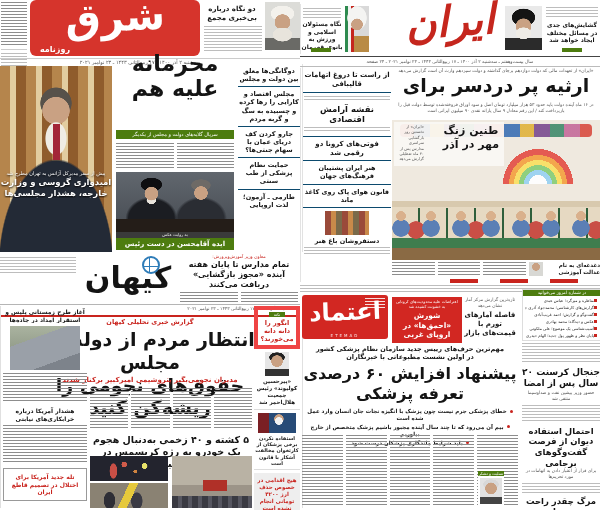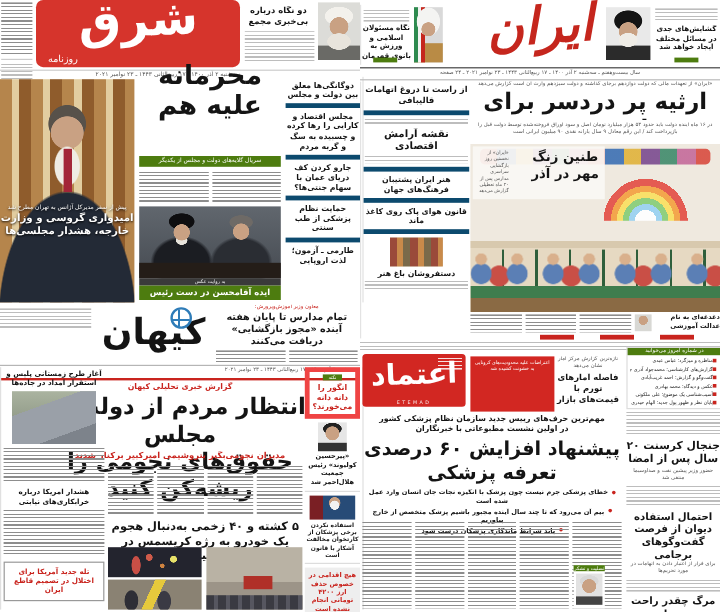--- a/index.html
+++ b/index.html
@@ -11,21 +11,21 @@
   .mi{font-size:4.5px;color:#555;line-height:1.35;overflow:hidden}
   .rs{background:#4d7c0f;color:#fff;overflow:hidden}
   .red{color:#c9241e}
   .fx{background:repeating-linear-gradient(to bottom,#8d8d8d 0,#8d8d8d 1px,transparent 1px,transparent 3px)}
   .fxl{background:repeating-linear-gradient(to bottom,#bdbdbd 0,#bdbdbd 1px,transparent 1px,transparent 3px)}
   .fxw{background:repeating-linear-gradient(to bottom,rgba(255,255,255,.85) 0,rgba(255,255,255,.85) 1px,transparent 1px,transparent 3px)}
   .c{display:flex;gap:3px}
   .c>i{flex:1;background:repeating-linear-gradient(to bottom,#8d8d8d 0,#8d8d8d 1px,transparent 1px,transparent 3px)}
   .ph{position:absolute;overflow:hidden}
   .rule{border-top:1px solid #ccc}
-  .itm{border-bottom:4px solid #0c4a6e;padding:3px 1px;overflow:hidden}
+  .itm{border-bottom:1px solid #0c4a6e;padding:3px 1px;overflow:hidden}
   .blt::before{content:"";display:inline-block;width:3px;height:3px;border-radius:50%;background:#c9241e;margin:0 0 1px 3px;vertical-align:middle}
   .globe{position:absolute;width:14px;height:14px;border:2px solid #2e7cb8;border-radius:50%;
     background:linear-gradient(90deg,transparent 0 4.5px,#2e7cb8 4.5px 6px,transparent 6px),
                linear-gradient(0deg,transparent 0 4.5px,#2e7cb8 4.5px 6px,transparent 6px),#fff}
   .rdot{display:inline-block;width:3px;height:3px;background:#c9241e;margin-right:2px}
 </style>
 </head>
 <body>
 
 <div id="canvas">
@@ -34,21 +34,21 @@
     <div class="a" style="left:1px;top:2px;width:26px;height:150px">
       <div class="fx" style="height:44px"></div>
       <div class="rule" style="margin:3px 0"></div>
       <div class="fxl" style="height:44px"></div>
       <div class="rule" style="margin:3px 0"></div>
       <div class="fx" style="height:44px"></div>
     </div>
 
     <div class="a" style="left:30px;top:0;width:170px;height:56px;background:#d6342c;border-radius:6px">
       <div class="a b ctr" style="left:0;top:-8px;width:170px;font-size:40px;color:#fff;transform:rotate(-3deg)">شرق</div>
-      <div class="a" style="left:10px;bottom:2px;font-size:8px;font-weight:normal;color:#fff">روزنامه</div>
+      <div class="a" style="left:10px;bottom:2px;font-size:8px;font-weight:bold;color:#fff">روزنامه</div>
     </div>
 
     <div class="a" style="left:202px;top:0;width:98px;height:56px">
       <div class="ph" style="left:63px;top:2px;width:35px;height:48px;background:
         radial-gradient(ellipse 10px 7px at 50% 68%,#e8e4dc 96%,transparent),
         radial-gradient(circle 8px at 50% 42%,#c9a183 96%,transparent),
         radial-gradient(ellipse 12px 8px at 50% 24%,#f3f1ec 96%,transparent),
         linear-gradient(#6a6a66,#6a6a66) 0 100%/100% 12px no-repeat,#dcdcd8"></div>
       <div class="a b ctr" style="left:0;top:5px;width:60px;font-size:7px">دو نگاه درباره بی‌خبری مجمع</div>
       <div class="a fxl" style="left:2px;top:26px;width:58px;height:26px"></div>
@@ -137,20 +137,21 @@
     <div class="a" style="left:0;top:68px;width:88px;height:214px;border-left:1px solid #e3e3e3;padding-left:2px">
       <div class="itm">
         <div class="mi red" style="font-size:4px"></div>
         <div class="b ctr" style="font-size:7px">از راست تا دروغ اتهامات قالیبافی</div>
       </div>
       <div class="itm">
         <div class="fxl" style="height:6px;margin-bottom:2px"></div>
         <div class="b ctr" style="font-size:8.5px">نقشه آرامش اقتصادی</div>
         <div class="fxl" style="height:6px;margin-top:2px"></div>
       </div>
+      <div class="itm b ctr" style="font-size:7px">فوتی‌های کرونا دو رقمی شد</div>
       <div class="itm b ctr" style="font-size:6.5px">هنر ایران پشتیبان فرهنگ‌های جهان</div>
       <div class="itm b ctr" style="font-size:6.5px">قانون هوای پاک روی کاغذ ماند</div>
       <div class="itm" style="border-bottom:none">
         <div class="ph" style="position:relative;width:44px;height:24px;margin:0 auto;background:
           repeating-linear-gradient(90deg,#9a4a3a 0 6px,#c98a4a 6px 11px,#7a6a4a 11px 17px),#cbb89a"></div>
         <div class="b ctr" style="font-size:6.5px;margin-top:2px">دستفروشان باغ هنر</div>
         <div class="fxl" style="height:8px;margin-top:2px"></div>
       </div>
     </div>
 
@@ -277,20 +278,21 @@
     <div class="a fxl" style="left:0;top:2px;width:300px;height:7px"></div>
 
     <div class="a" style="left:2px;top:12px;width:86px;height:44px;background:#d22722;border-radius:3px">
       <div class="a b ctr" style="left:0;top:2px;width:86px;font-size:24px;color:#fff;transform:rotate(-2deg)">اعتماد</div>
       <div class="a fxw" style="right:3px;top:3px;width:20px;height:10px"></div>
       <div class="a ctr" style="left:0;bottom:1px;width:86px;font-size:4px;color:#fff;letter-spacing:2px;opacity:.9">ETEMAD</div>
     </div>
 
     <div class="a" style="left:92px;top:14px;width:66px;height:42px;background:#d22722;padding:2px">
       <div class="ctr" style="font-size:4px;color:#fff;line-height:1.3">اعتراضات علیه محدودیت‌های کرونایی به خشونت کشیده شد</div>
+      <div class="b ctr" style="font-size:7.5px;color:#fff;margin-top:2px">شورش «احمق‌ها» در اروپای غربی</div>
     </div>
 
     <div class="a" style="left:162px;top:14px;width:56px;height:42px">
       <div class="mi ctr" style="font-size:4.5px">تازه‌ترین گزارش مرکز آمار نشان می‌دهد</div>
       <div class="b ctr" style="font-size:7px;margin-top:2px">فاصله آمارهای تورم با قیمت‌های بازار</div>
     </div>
 
     <div class="a" style="left:222px;top:6px;width:78px;height:50px;border:1px solid #ddd">
       <div class="rs ctr" style="font-size:4.5px;height:6px;line-height:6px">در شماره امروز می‌خوانید</div>
       <div style="padding:1px 2px">

